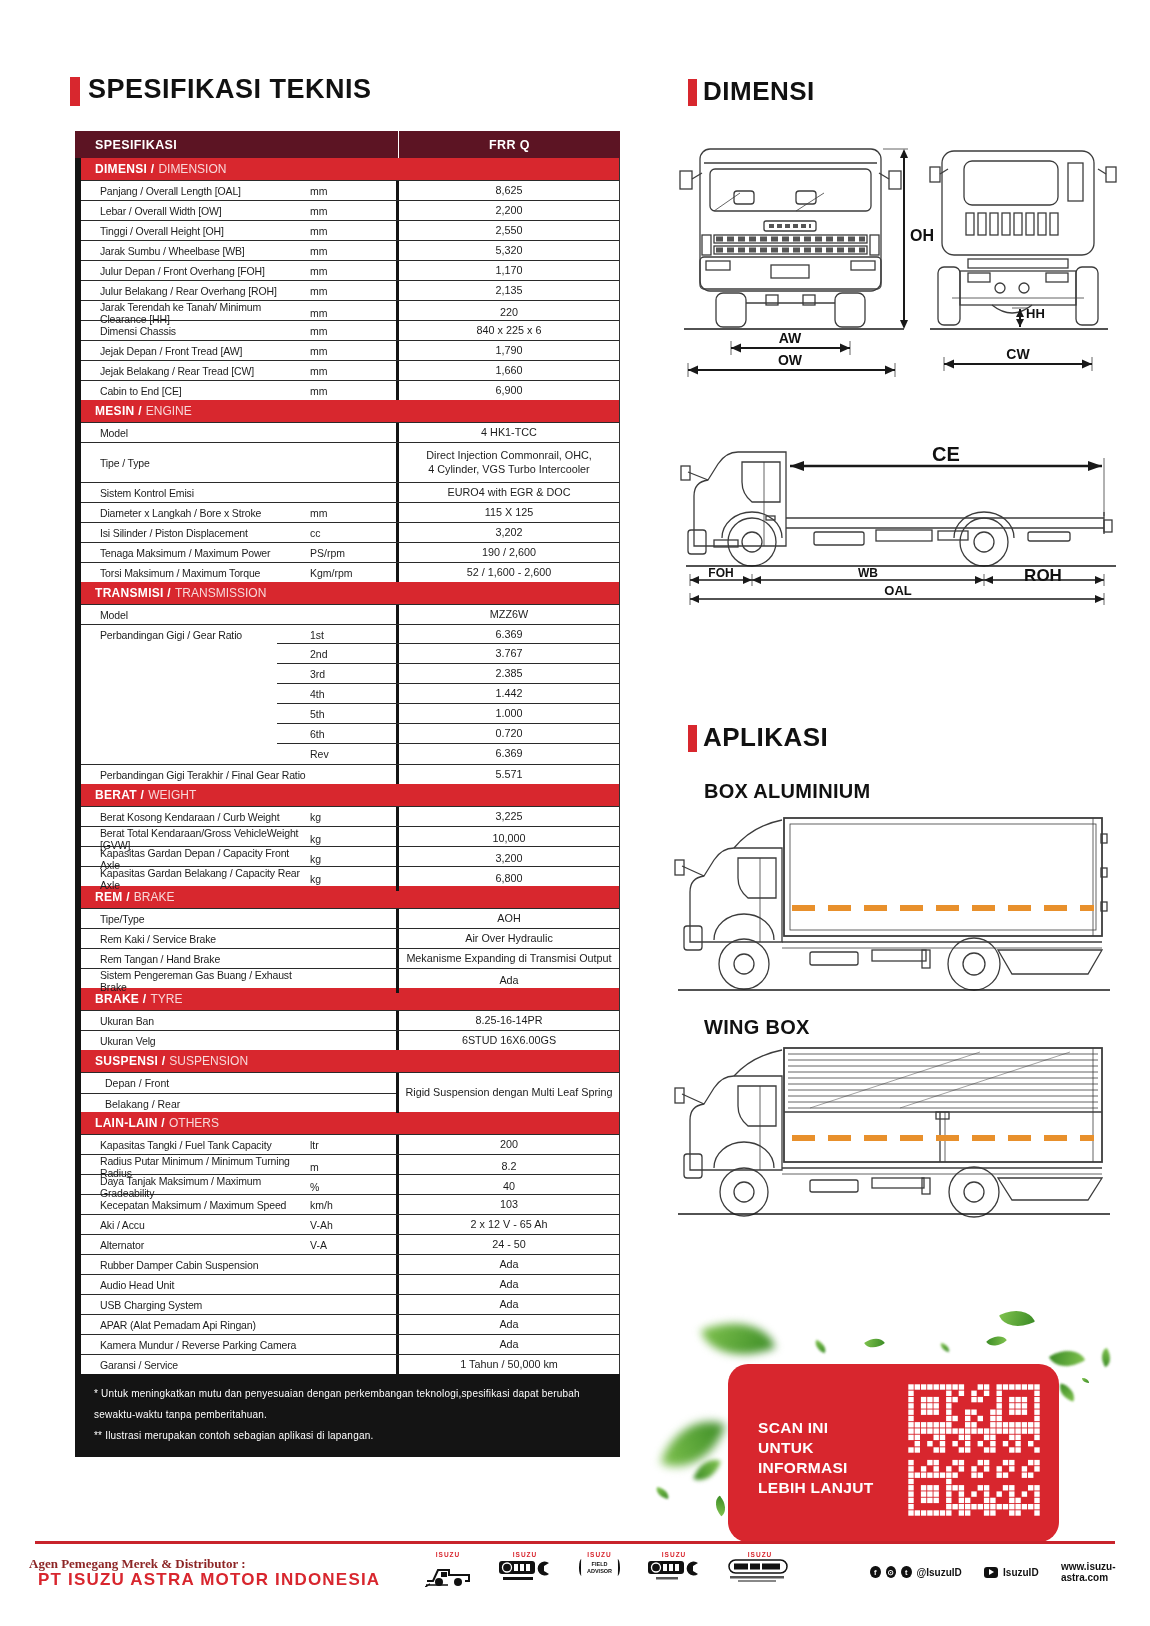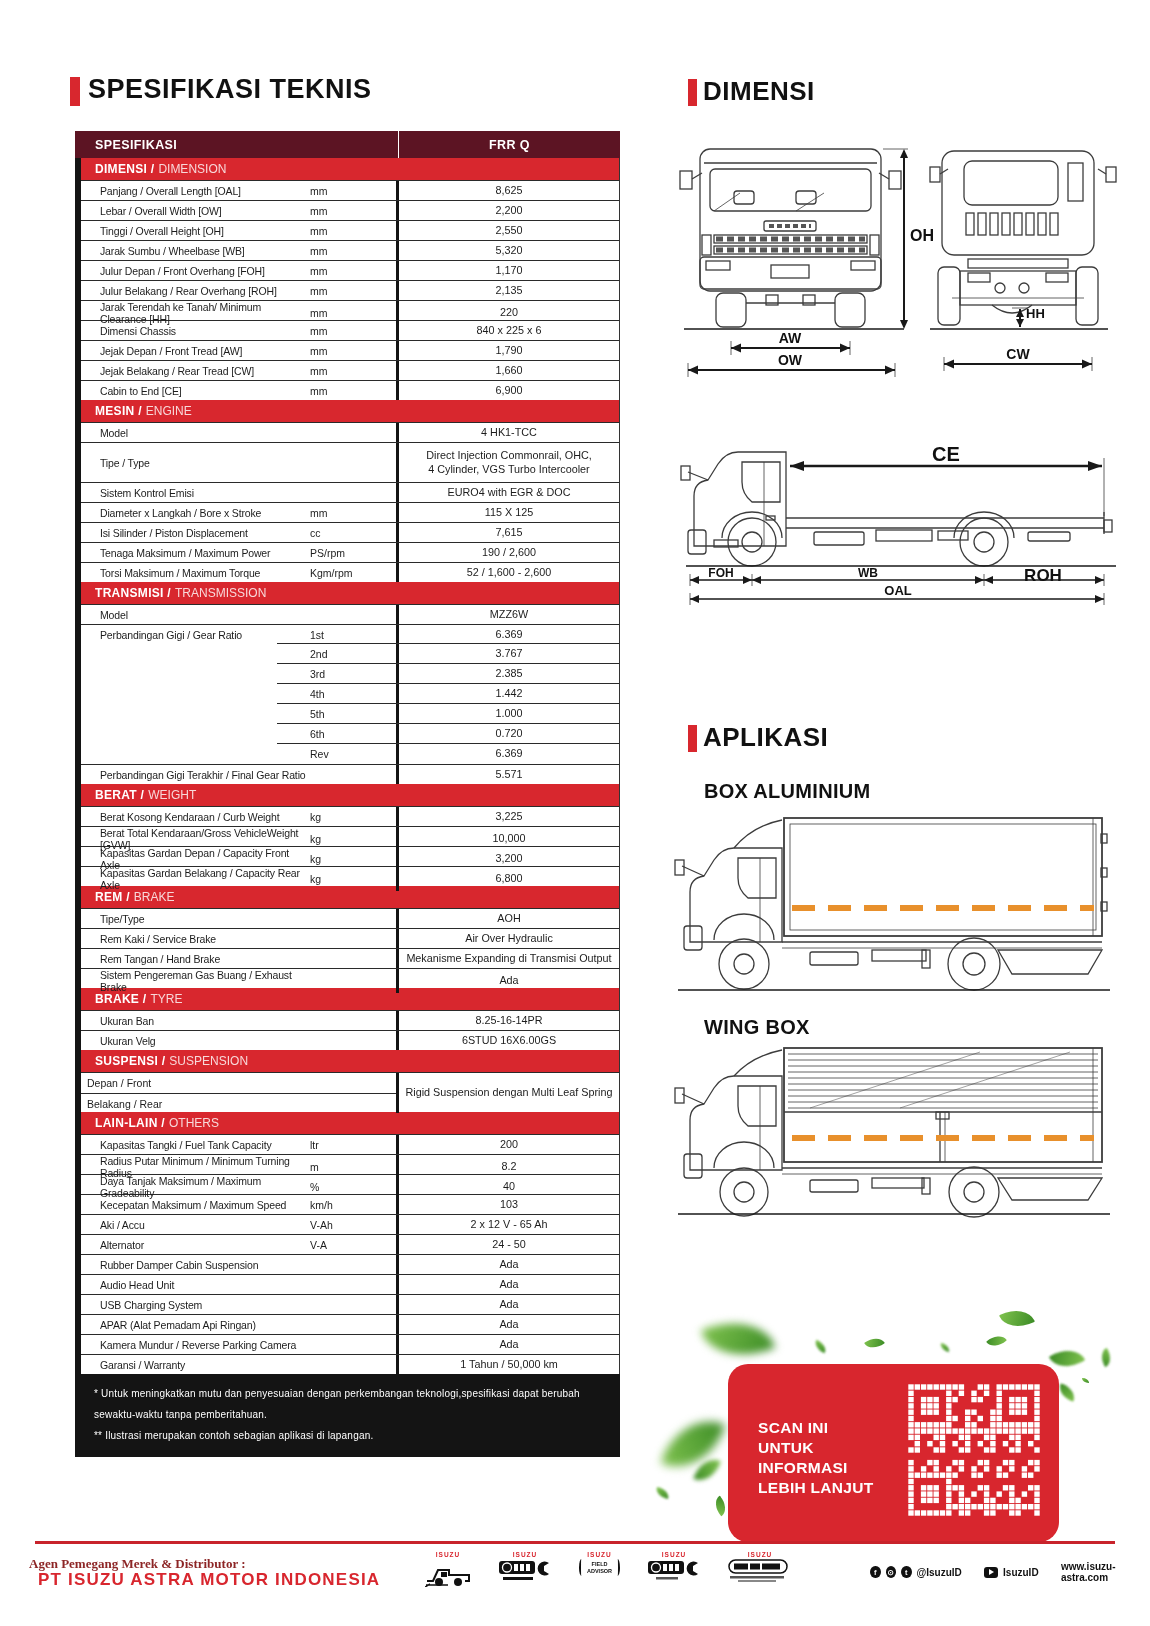--- a/index.html
+++ b/index.html
@@ -25,21 +25,21 @@
   .row{display:grid;grid-template-columns:229px 86px 1fr;height:20px;border-top:1px solid #2a2a2a;}
   .row.tall{height:40px;}
   .row.sub{border-top:none;position:relative;}
   .row.sub::before{content:"";position:absolute;left:196px;right:0;top:-1px;height:1px;background:#2a2a2a;}
   .cl{padding-left:19px;display:flex;align-items:center;letter-spacing:-.15px;}
   .cu{display:flex;align-items:center;}
   .cv{border-left:3px solid #141414;display:flex;align-items:center;justify-content:center;
       text-align:center;font-size:10.8px;white-space:pre-line;line-height:1.25;}
   .row.dbl{grid-template-columns:315px 1fr;height:40px;}
   .cl2{display:flex;flex-direction:column;align-self:stretch;}
-  .cl2 div{height:20px;display:flex;align-items:center;padding-left:6px;}
+  .cl2 div{height:20px;display:flex;align-items:center;padding-left:24px;}
   .cl2 .l2{border-top:1px solid #2a2a2a;}
   .notes{background:#141414;color:#fff;font-size:10px;letter-spacing:.2px;
          padding:9px 14px 11px 19px;line-height:2.1;}
 
   
   .dimlab{position:absolute;font-weight:800;color:#111;font-size:13px;text-align:center;}
   svg{display:block;}
   .ln{stroke:#3c3c3c;fill:none;stroke-width:1.3px;}
   .thin{stroke-width:.8px;}
   .dk{stroke:#191919;}
@@ -169,21 +169,21 @@
           <div class="cv">EURO4 with EGR &amp; DOC</div>
         </div>
         <div class="row">
           <div class="cl">Diameter x Langkah / Bore x Stroke</div>
           <div class="cu">mm</div>
           <div class="cv">115 X 125</div>
         </div>
         <div class="row">
           <div class="cl">Isi Silinder / Piston Displacement</div>
           <div class="cu">cc</div>
-          <div class="cv">7,615</div>
+          <div class="cv">3,202</div>
         </div>
         <div class="row">
           <div class="cl">Tenaga Maksimum / Maximum Power</div>
           <div class="cu">PS/rpm</div>
           <div class="cv">190 /  2,600</div>
         </div>
         <div class="row">
           <div class="cl">Torsi Maksimum / Maximum Torque</div>
           <div class="cu">Kgm/rpm</div>
           <div class="cv">52 / 1,600 - 2,600</div>
@@ -363,21 +363,21 @@
           <div class="cl">APAR (Alat Pemadam Api Ringan)</div>
           <div class="cu"></div>
           <div class="cv">Ada</div>
         </div>
         <div class="row">
           <div class="cl">Kamera Mundur / Reverse Parking Camera</div>
           <div class="cu"></div>
           <div class="cv">Ada</div>
         </div>
         <div class="row">
-          <div class="cl">Garansi / Warranty</div>
+          <div class="cl">Garansi / Service</div>
           <div class="cu"></div>
           <div class="cv">1 Tahun / 50,000 km</div>
         </div>
       </div>
     <div class="notes">
       <div>* Untuk meningkatkan mutu dan penyesuaian dengan perkembangan teknologi,spesifikasi dapat berubah sewaktu-waktu tanpa pemberitahuan.</div>
       <div>** Ilustrasi merupakan contoh sebagian aplikasi di lapangan.</div>
     </div>
   </div>
 

